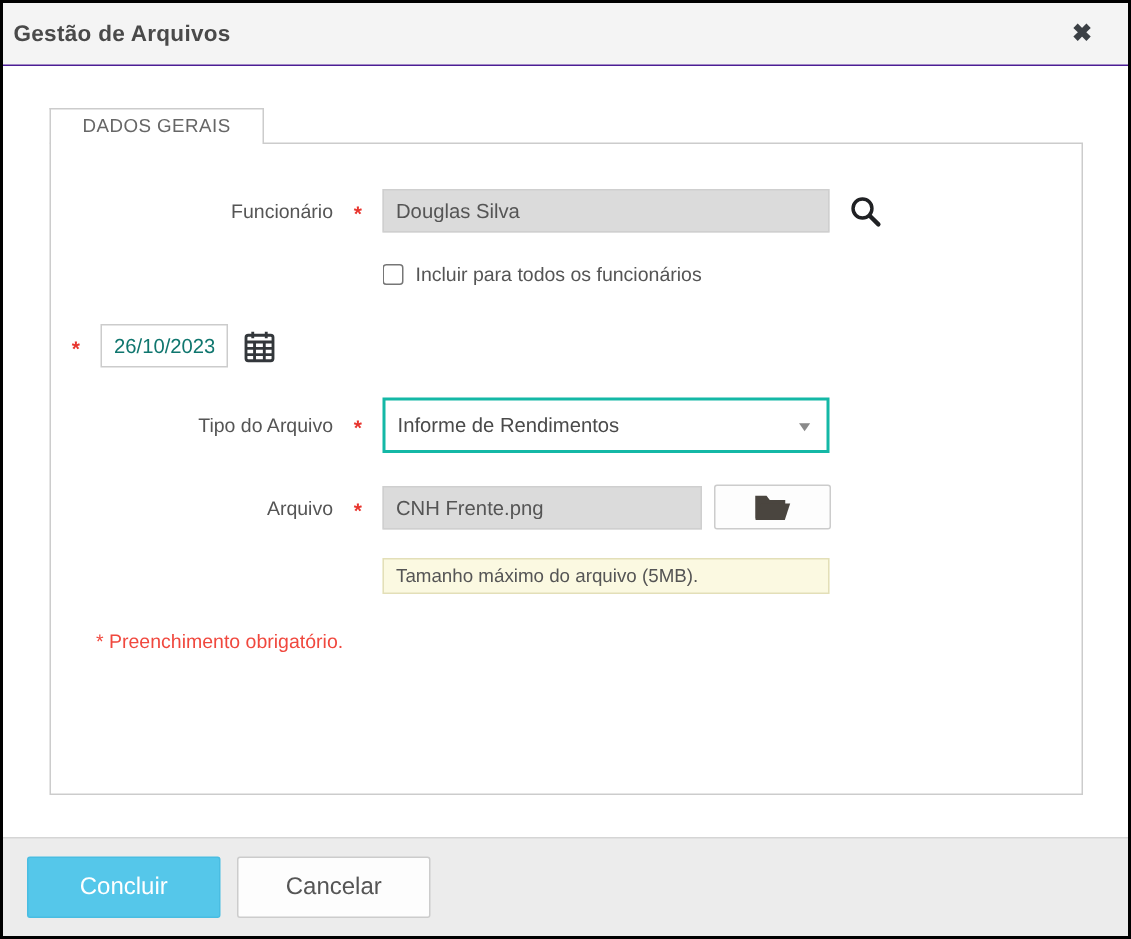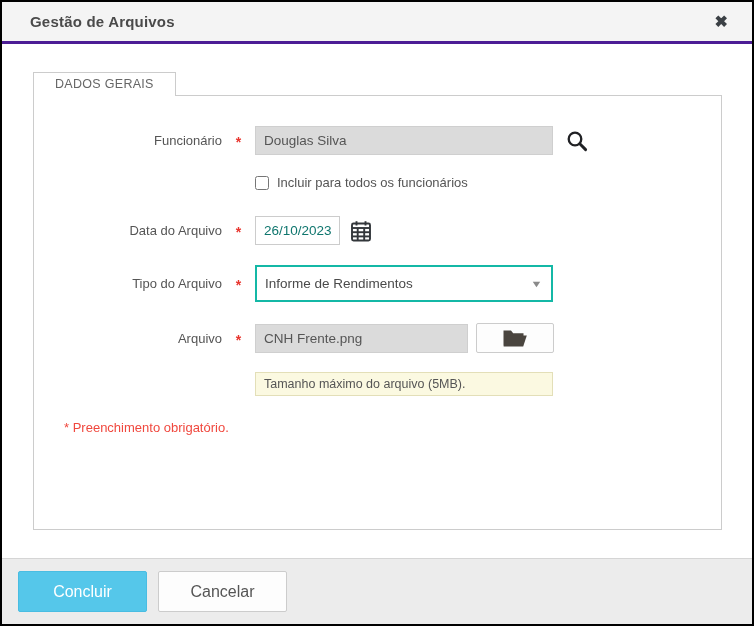--- a/index.html
+++ b/index.html
@@ -11,23 +11,23 @@
     border: 2px solid #000;
     background: #fff;
     display: flex; flex-direction: column;
     overflow: hidden;
   }
 
   
   .header {
     height: 42px; flex: 0 0 42px;
     background: #f4f4f4;
-    border-bottom: 3px solid #4c1d95;
+    border-bottom: 1px solid #4c1d95;
     display: flex; align-items: center; justify-content: space-between;
-    padding: 0 18px 0 28px;
+    padding: 0 18px 0 7px;
   }
   .header .title { font-size: 15px; font-weight: bold; color: #4a4a4a; letter-spacing: .2px; }
   .close-btn {
     font-size: 16px; font-weight: bold; color: #3b4045;
     cursor: pointer; line-height: 1; padding: 4px 6px;
   }
 
   
   .body { flex: 1 1 auto; background: #fff; padding: 28px 30px 0 31px; position: relative; }
 
@@ -143,21 +143,20 @@
           </svg>
         </span>
       </div>
 
       <div class="checkbox-row mb26">
         <input type="checkbox" style="">
         <label>Incluir para todos os funcionários</label>
       </div>
 
       <div class="row mb20">
-        <span class="flabel">Data do Arquivo</span>
         <span class="req">*</span>
         <input type="text" class="w-date" value="26/10/2023" style="">
         <span class="cal-icon">
           <svg width="24" height="24" viewBox="0 0 24 24" fill="none" stroke="#33373b" stroke-width="1.9">
             <rect x="3" y="4.5" width="18" height="17" rx="1.5"></rect>
             <line x1="7.5" y1="2.2" x2="7.5" y2="6.5"></line>
             <line x1="16.5" y1="2.2" x2="16.5" y2="6.5"></line>
             <line x1="3" y1="9" x2="21" y2="9"></line>
             <line x1="3" y1="13.2" x2="21" y2="13.2"></line>
             <line x1="3" y1="17.4" x2="21" y2="17.4"></line>

